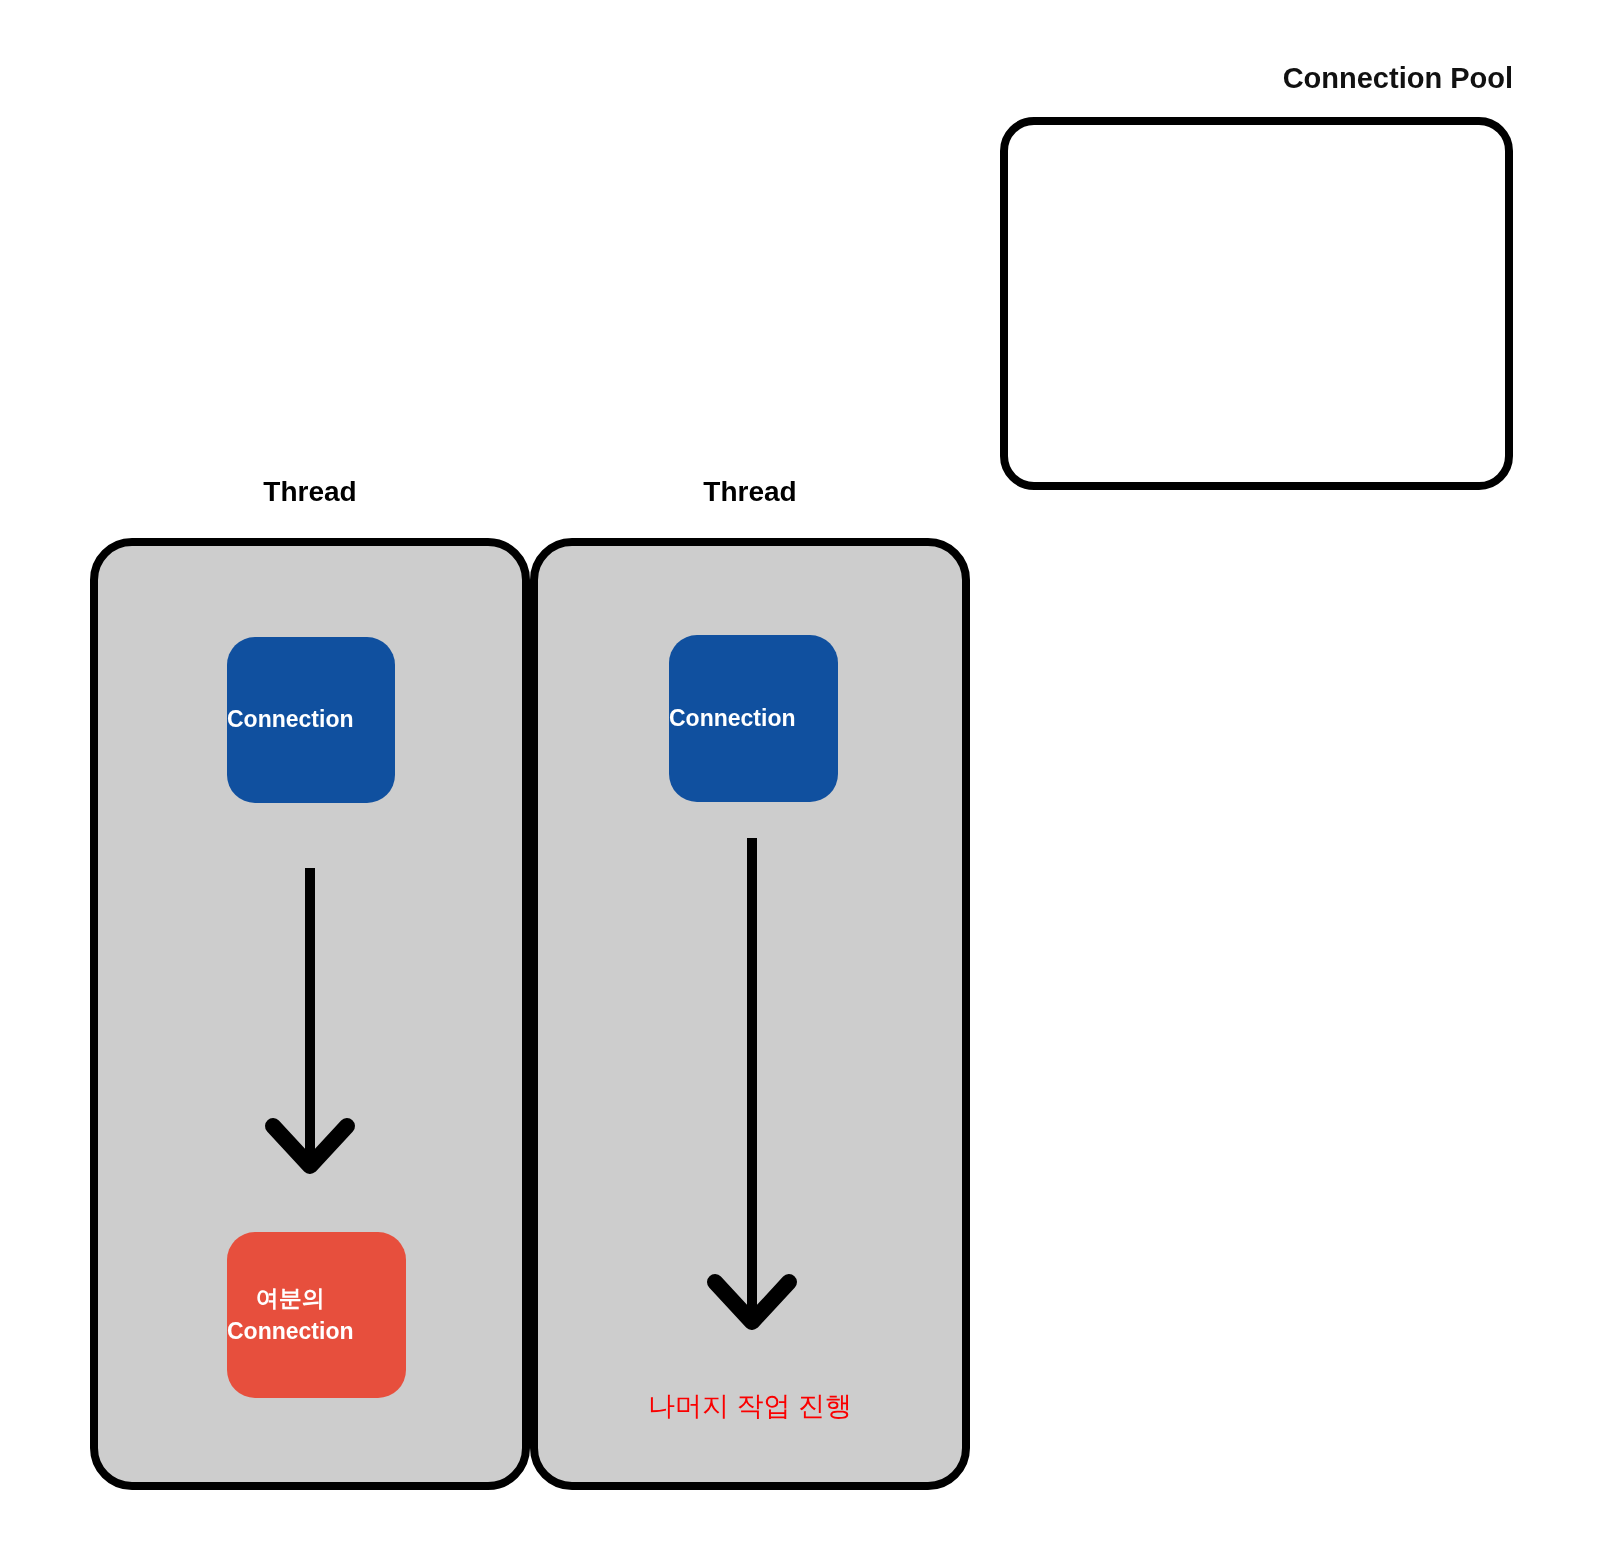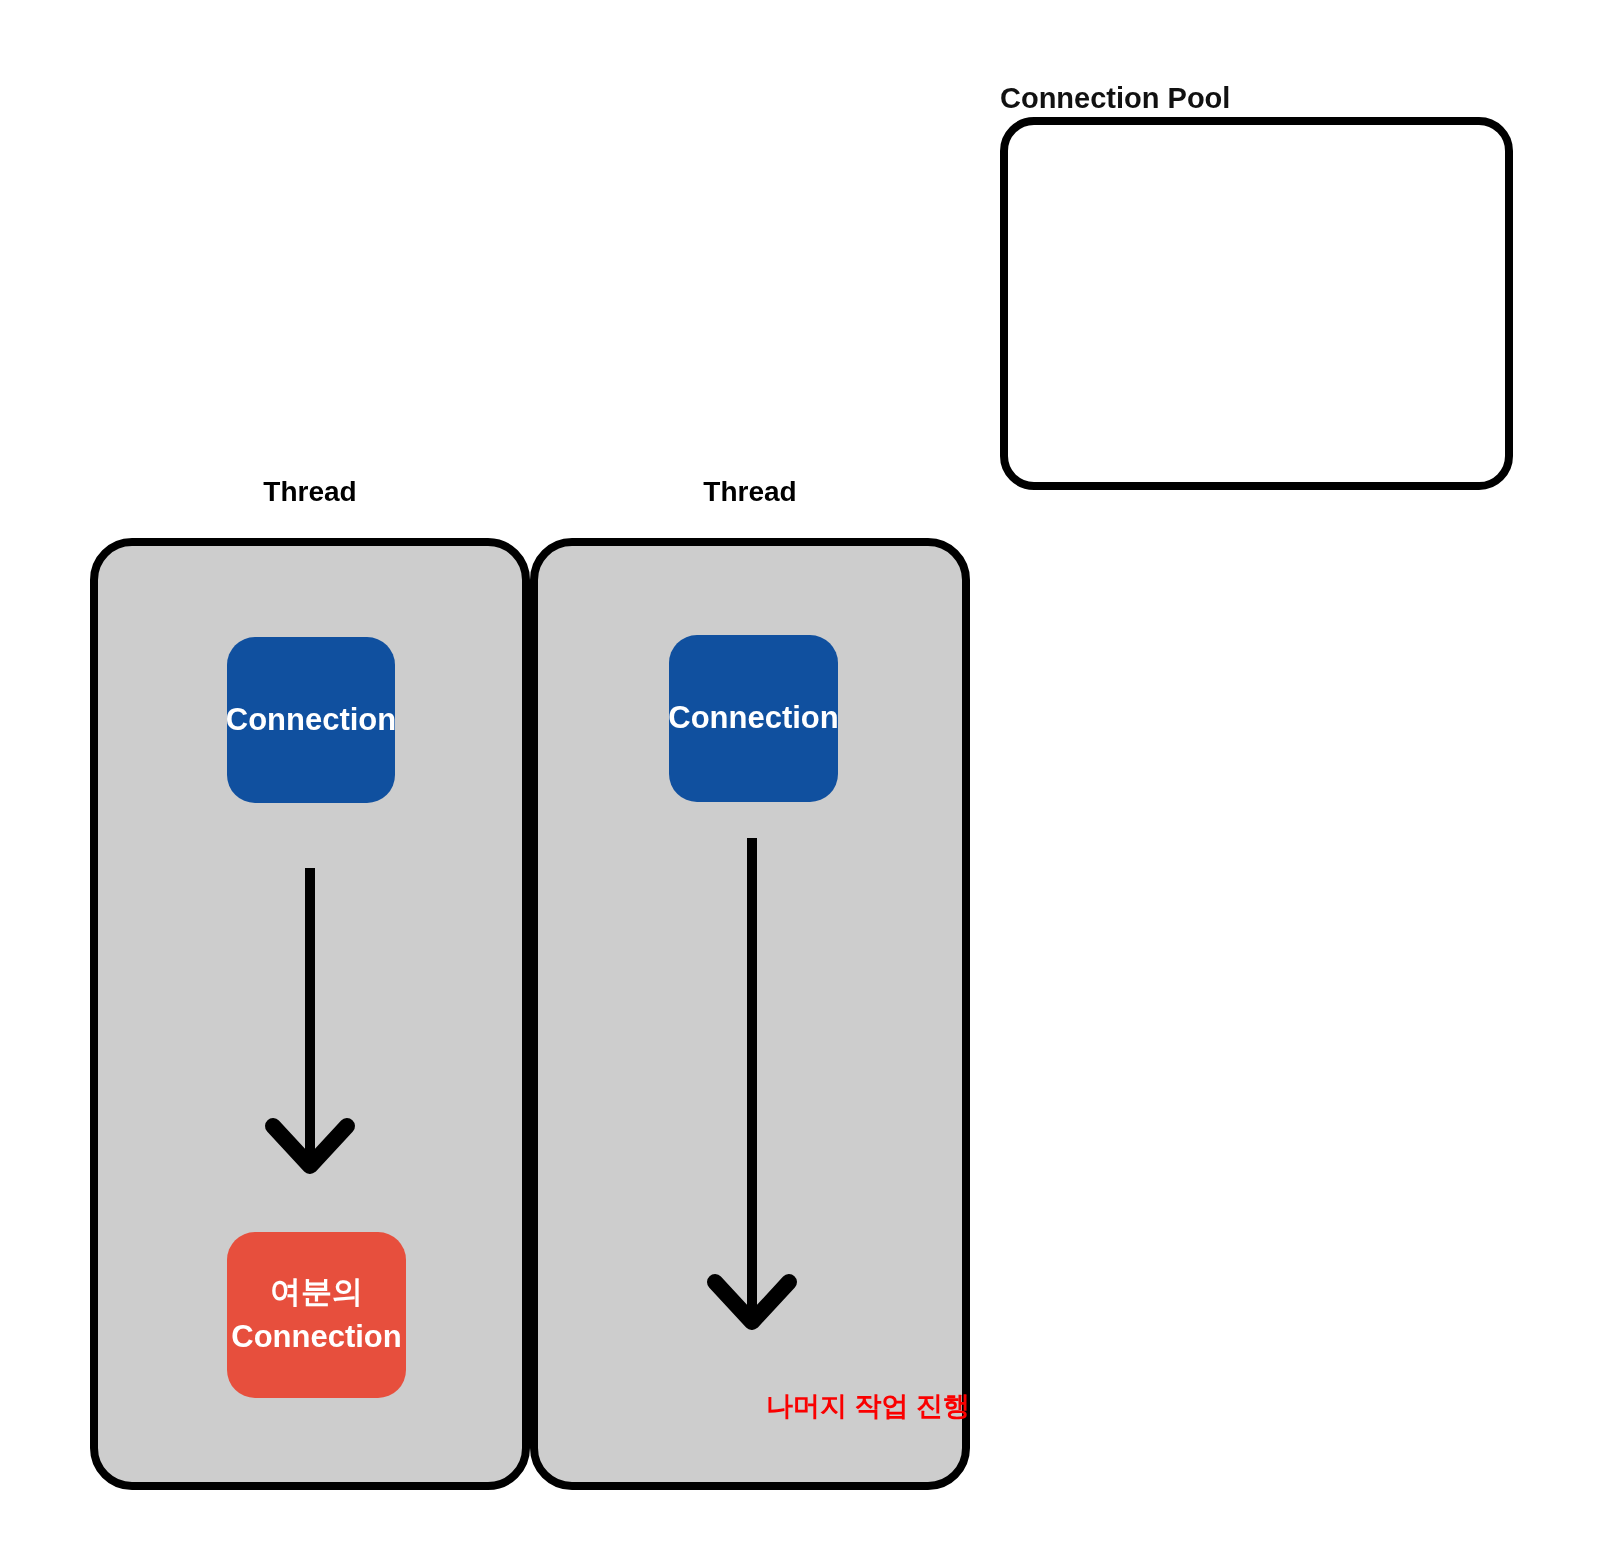--- a/index.html
+++ b/index.html
@@ -14,21 +14,21 @@
   html,body{background:#ffffff;}
   body{
     font-family:"Liberation Sans", sans-serif;
     width:1622px;height:1549px;position:relative;overflow:hidden;
   }
   .canvas{position:absolute;left:0;top:0;width:1622px;height:1549px;}
 
   
   .pool-title{
     position:absolute;left:1000px;top:62px;width:513px;
-    text-align:left;font-size:29px;font-weight:700;color:#111;margin-top:20px;
+    text-align:right;font-size:29px;font-weight:700;color:#111;
   }
   .pool-box{
     position:absolute;left:1000px;top:117px;width:513px;height:373px;
     background:#ffffff;border:8px solid var(--outline);border-radius:34px;
   }
 
   
   .thread-label{
     position:absolute;top:476px;width:440px;
     text-align:center;font-size:28px;font-weight:700;color:#000;
@@ -39,39 +39,39 @@
   
   .thread-box{
     position:absolute;top:538px;width:440px;height:952px;
     background:var(--thread-bg);border:8px solid var(--outline);border-radius:42px;
   }
   .thread-box.left{left:90px;}
   .thread-box.right{left:530px;}
 
   
   .node{
-    position:absolute;display:flex;align-items:center;justify-content:center;
-    color:var(--text-white);font-weight:700;font-size:31px;text-align:center;
+    position:absolute;display:flex;align-items:center;justify-content:flex-start;
+    color:var(--text-white);font-weight:700;font-size:23px;text-align:center;
     border-radius:28px;line-height:1.45;
   }
   .node.blue{background:var(--connection-blue);}
   .node.red{background:var(--spare-red);}
   .conn-left{left:227px;top:637px;width:168px;height:166px;}
   .conn-right{left:669px;top:635px;width:169px;height:167px;}
   .spare{left:227px;top:1232px;width:179px;height:166px;}
 
   
   .arrow{position:absolute;}
   .arrow-left{left:260px;top:860px;}
   .arrow-right{left:702px;top:830px;}
 
   
   .note{
     position:absolute;left:530px;top:1388px;width:440px;
-    text-align:right;font-size:27px;font-weight:700;color:var(--warning-red);
+    text-align:center;font-size:27px;font-weight:400;color:var(--warning-red);
   }
 </style>
 </head>
 <body>
 
 <div class="canvas">
 
   <div class="pool-title">Connection Pool</div>
   <div class="pool-box"></div>
 

